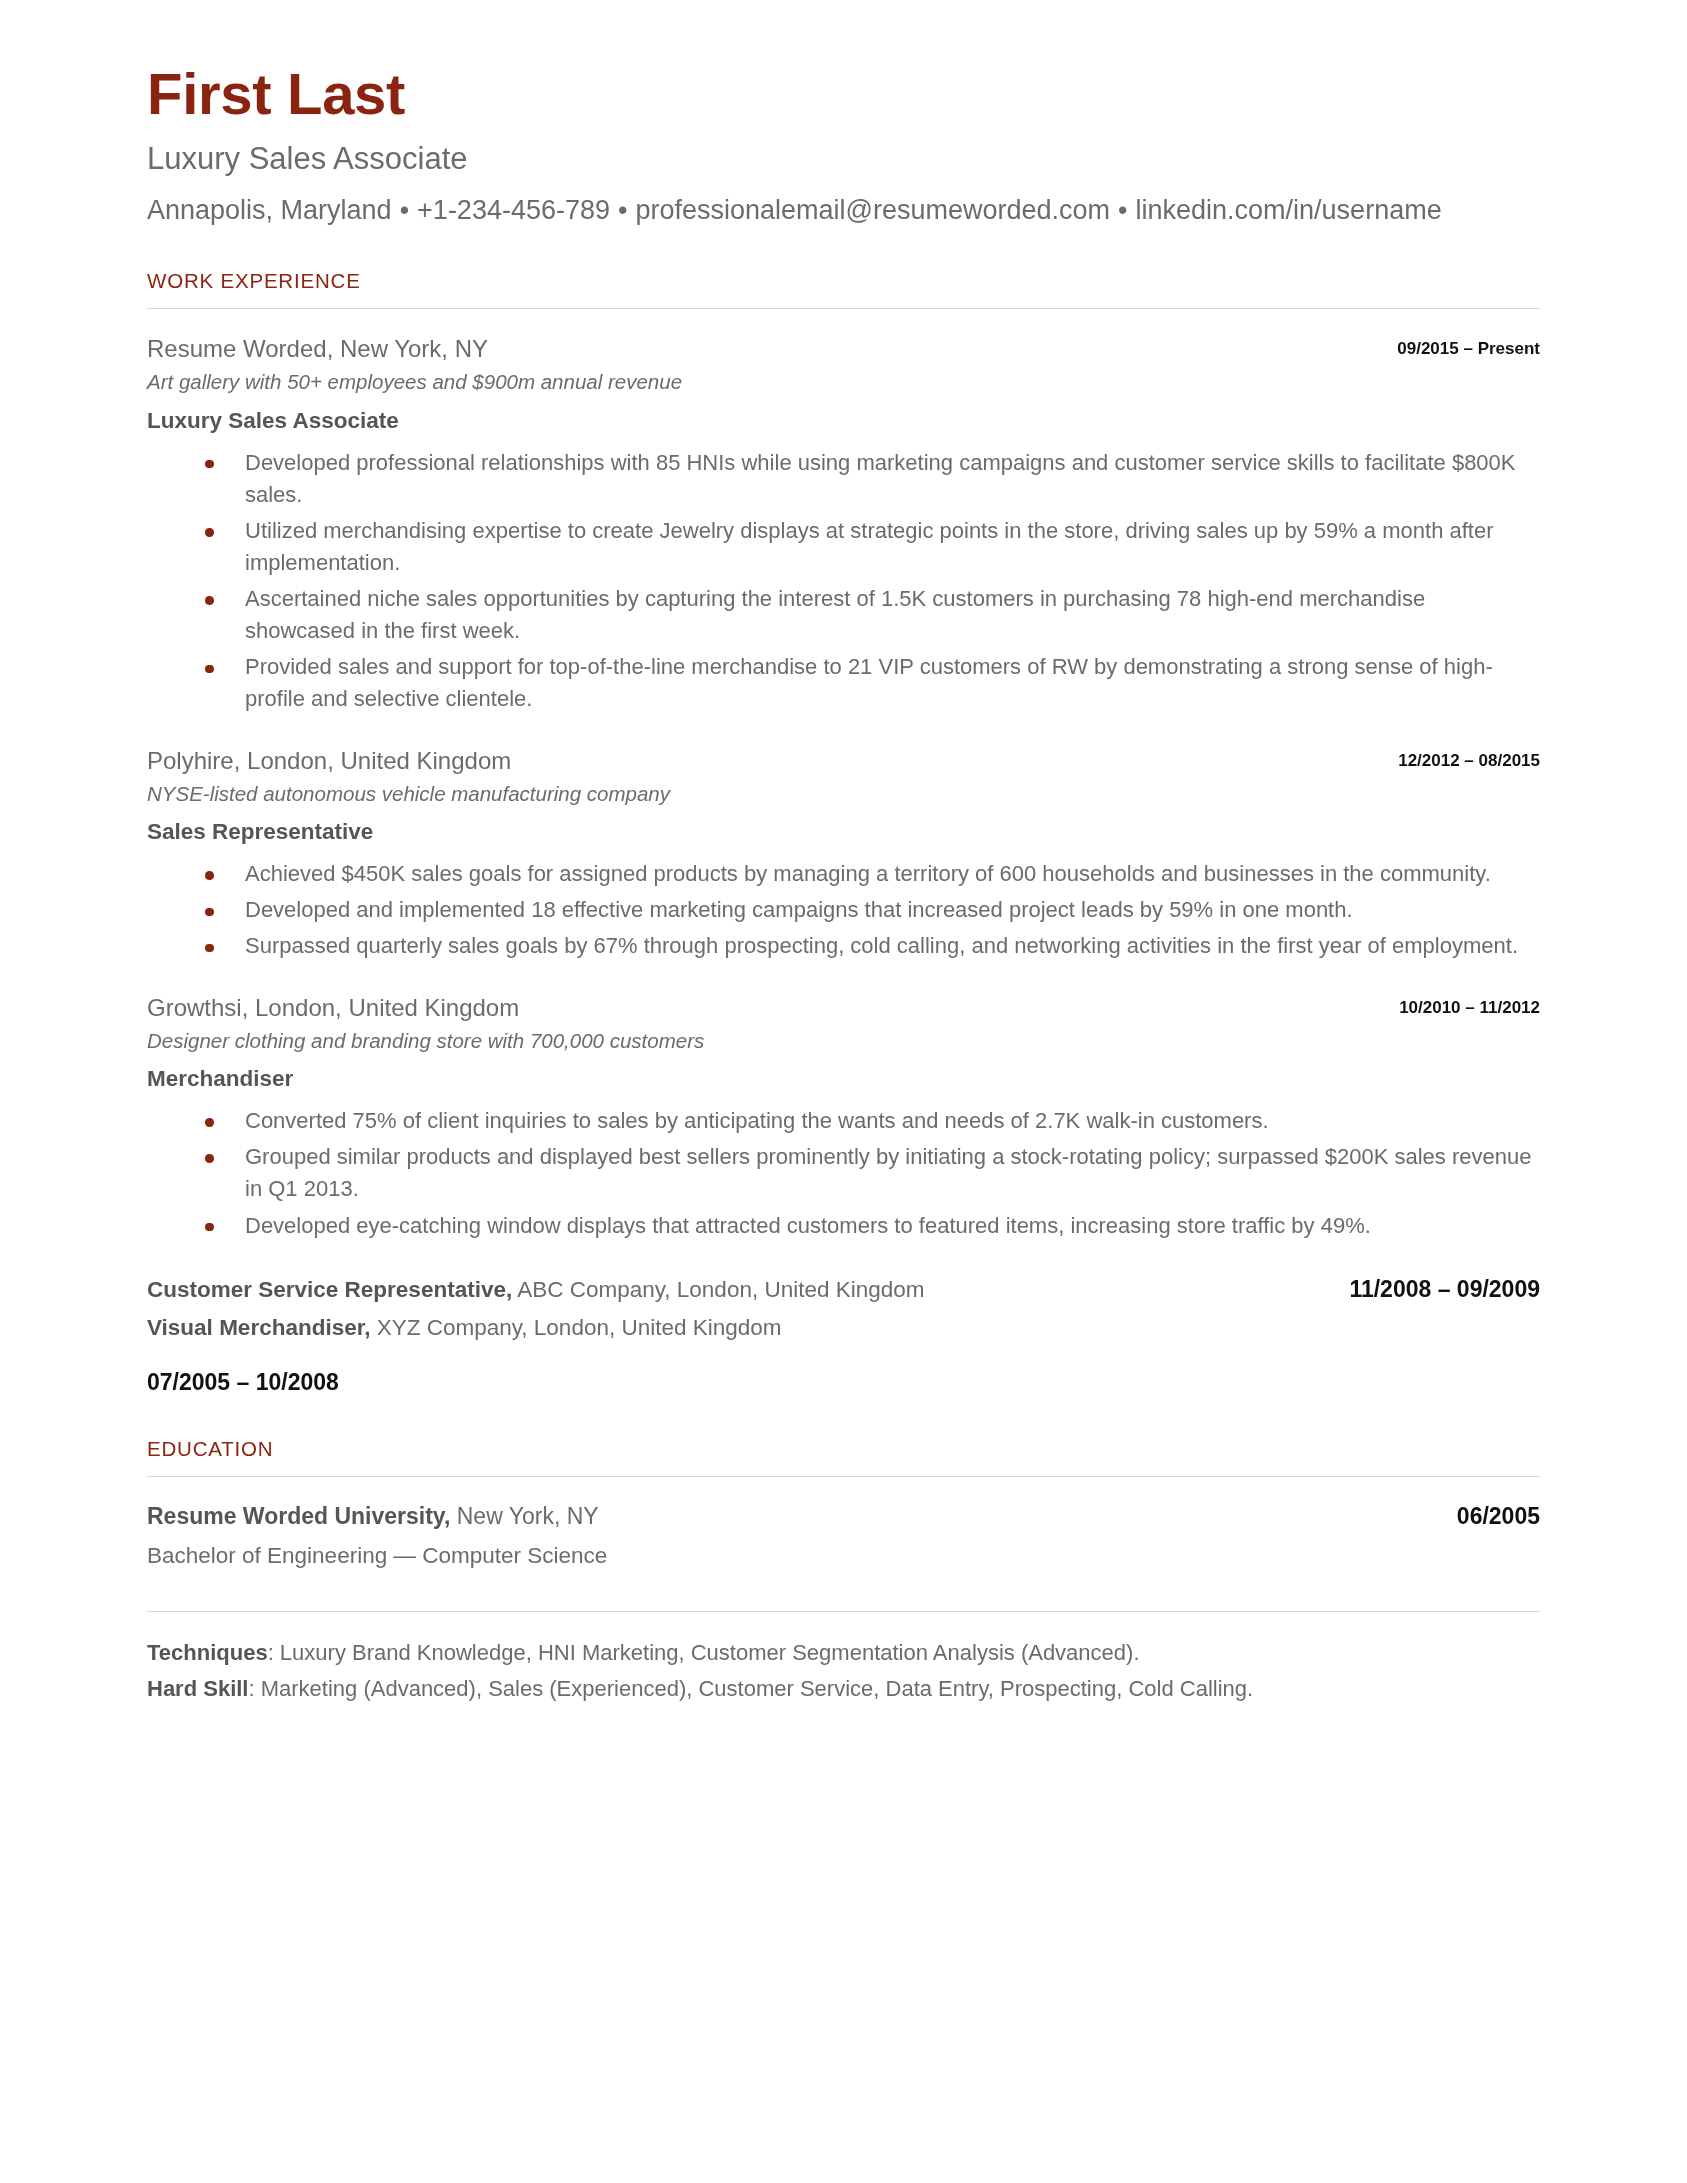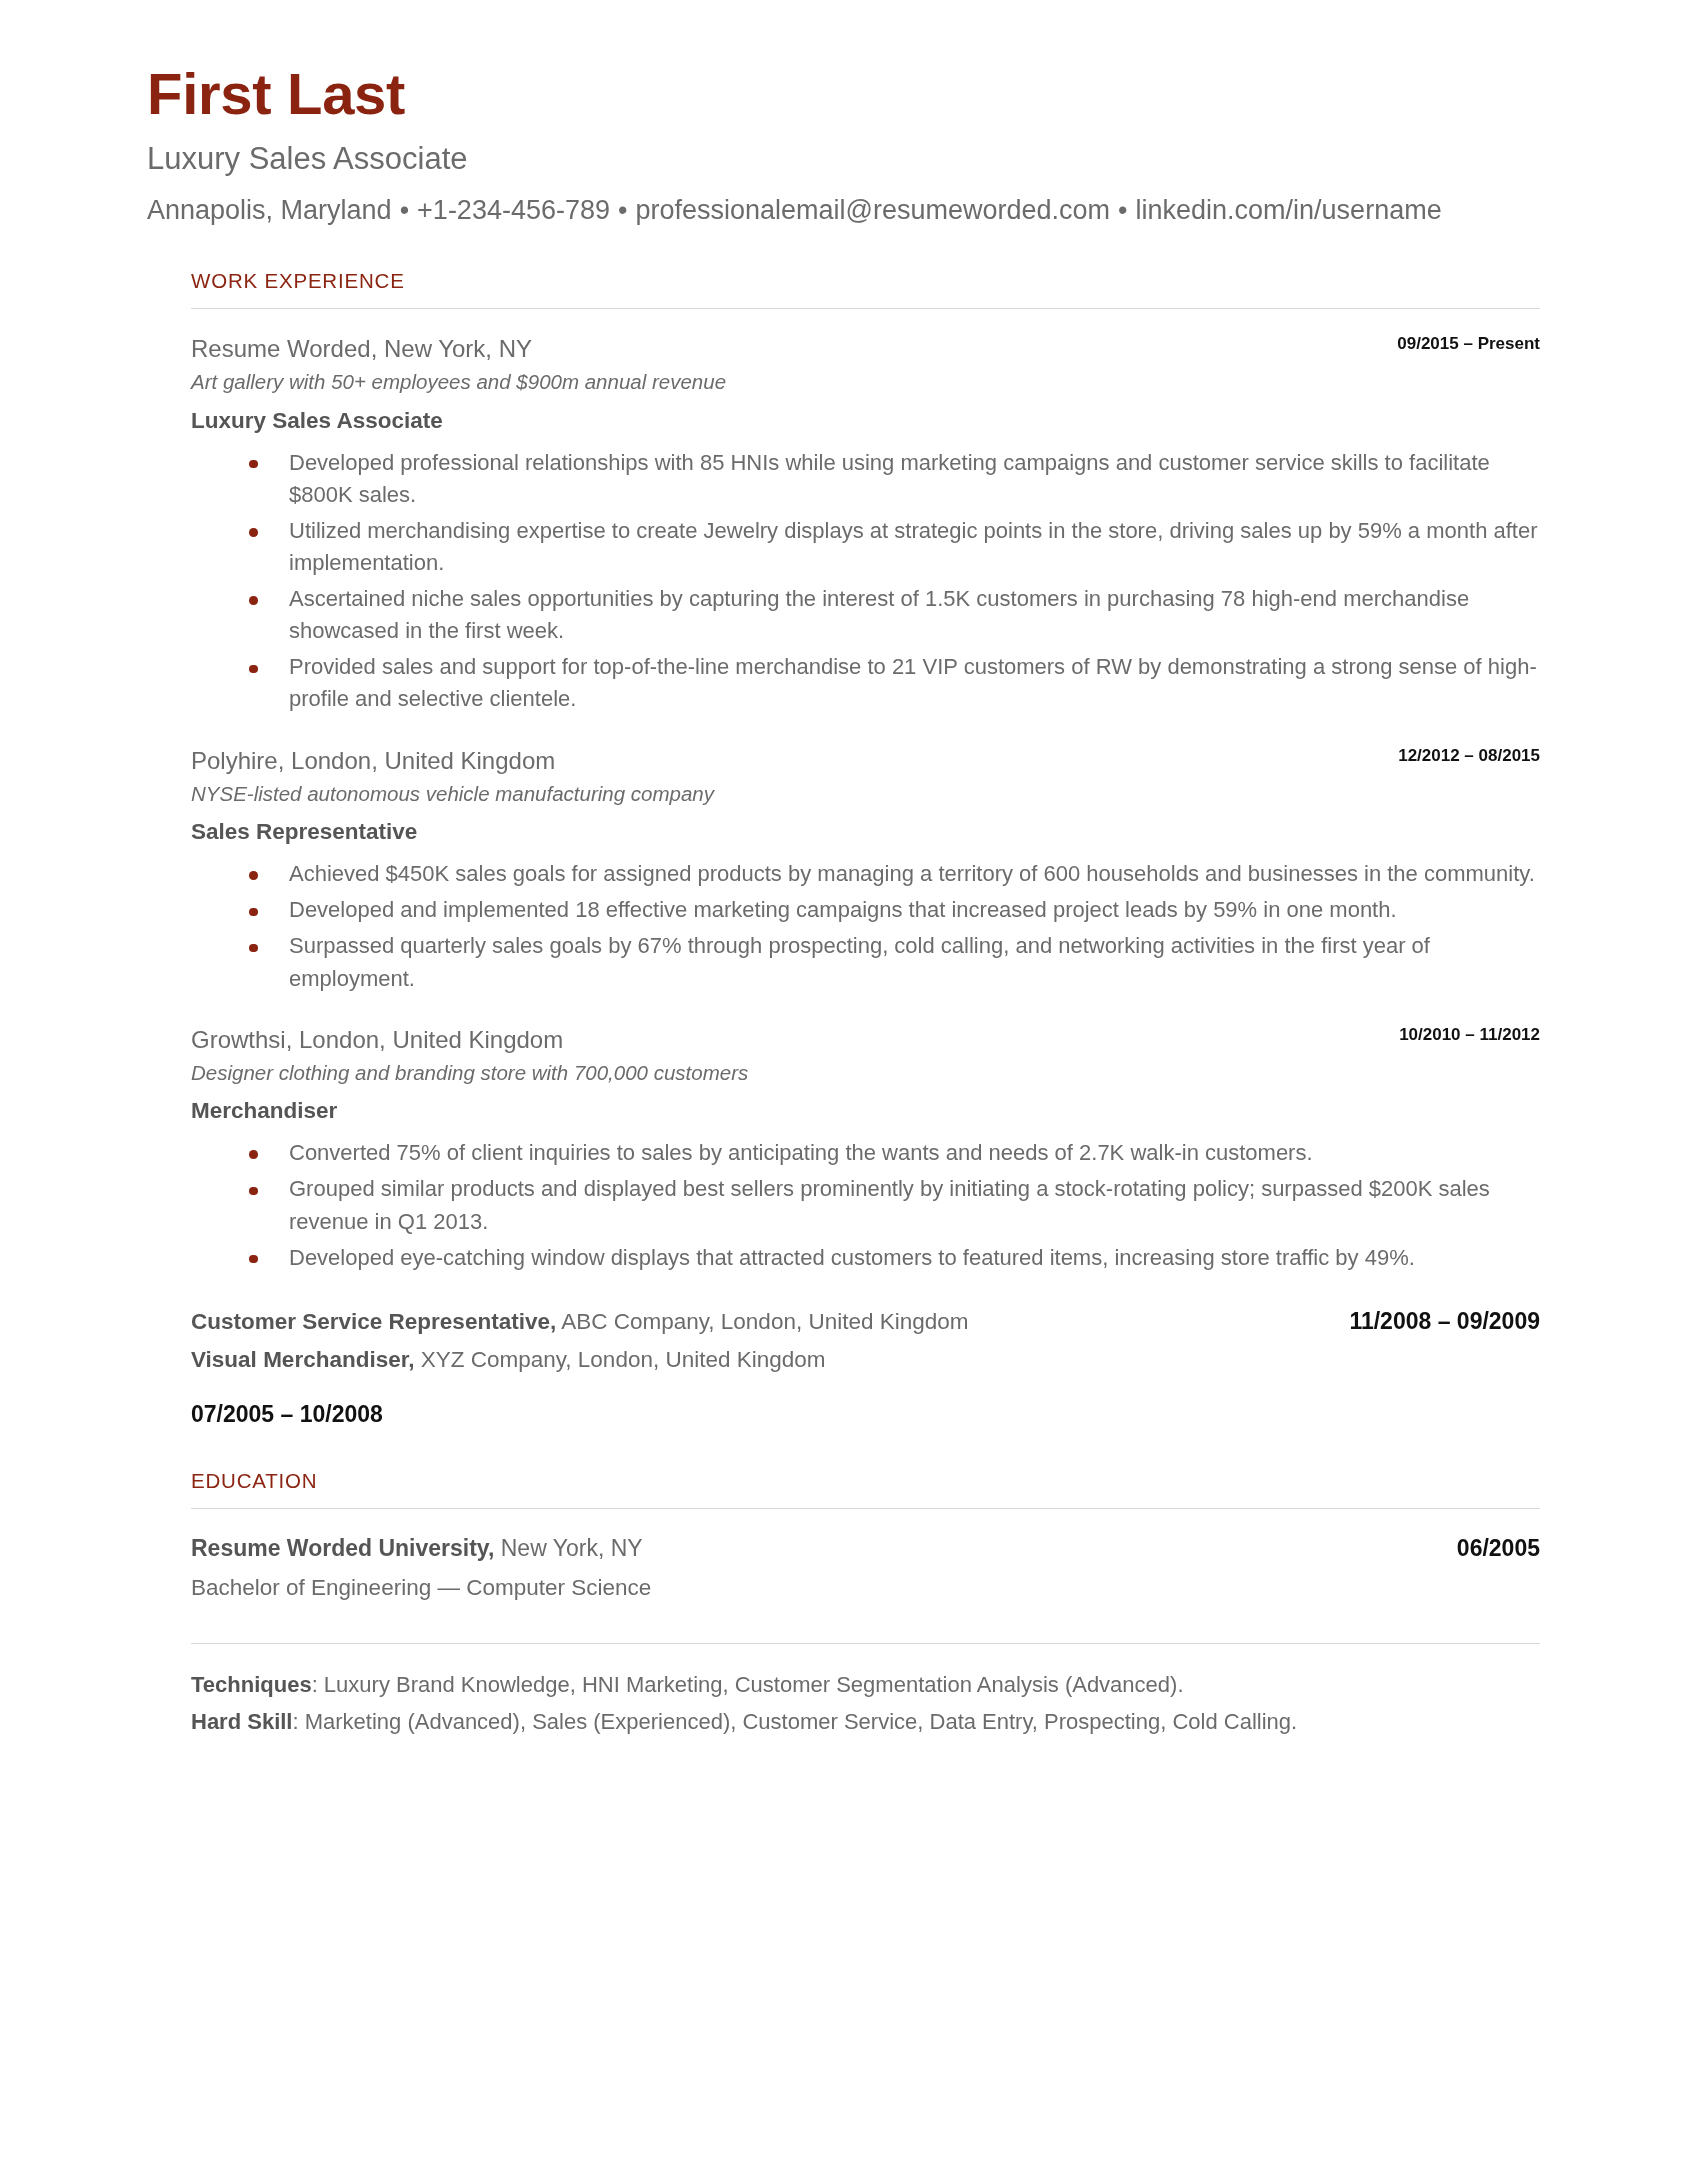--- a/index.html
+++ b/index.html
@@ -48,21 +48,20 @@
     margin: 0 0 0 0;
     white-space: nowrap;
   }
   .contact .sep {
     padding: 0 8px;
   }
 
   
   .section {
     margin-top: 41px;
-    margin-left: 44px;
   }
   .section-title {
     color: #8B2411;
     font-size: 20.5px;
     letter-spacing: 0.8px;
     font-weight: normal;
     text-transform: uppercase;
     margin: 0 0 14.6px 0;
   }
   .rule {
@@ -74,21 +73,21 @@
 
   
   .job {
     margin-bottom: 30px;
   }
   .job:last-child {
     margin-bottom: 0;
   }
   .job-row {
     display: flex;
-    align-items: flex-start;
+    align-items: center;
     justify-content: space-between;
     gap: 14px;
   }
   .job-company {
     color: #6b6b6b;
     font-size: 24px;
     line-height: 1.25;
     white-space: nowrap;
   }
   .job-dates {

